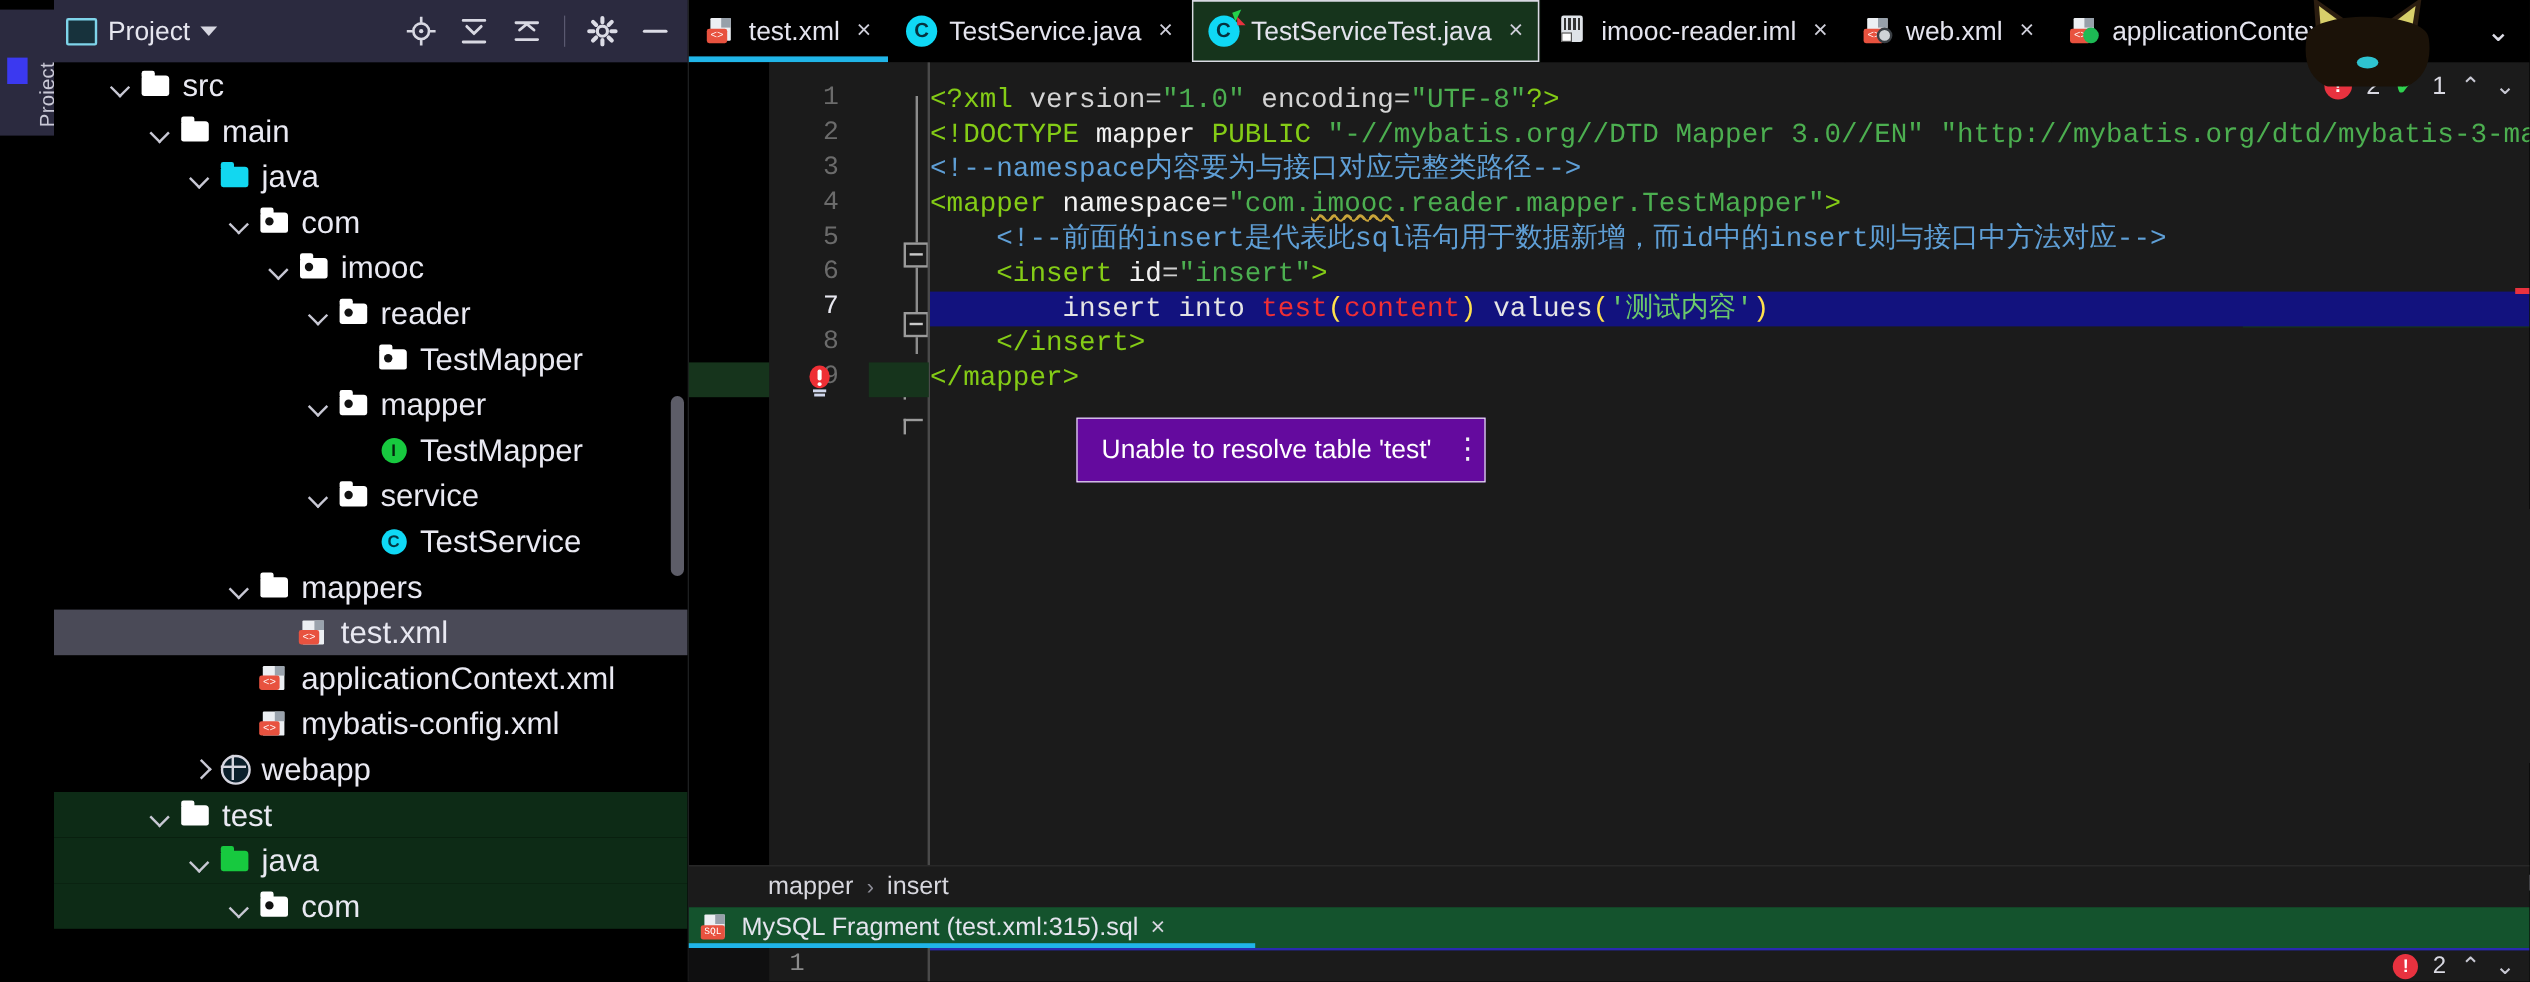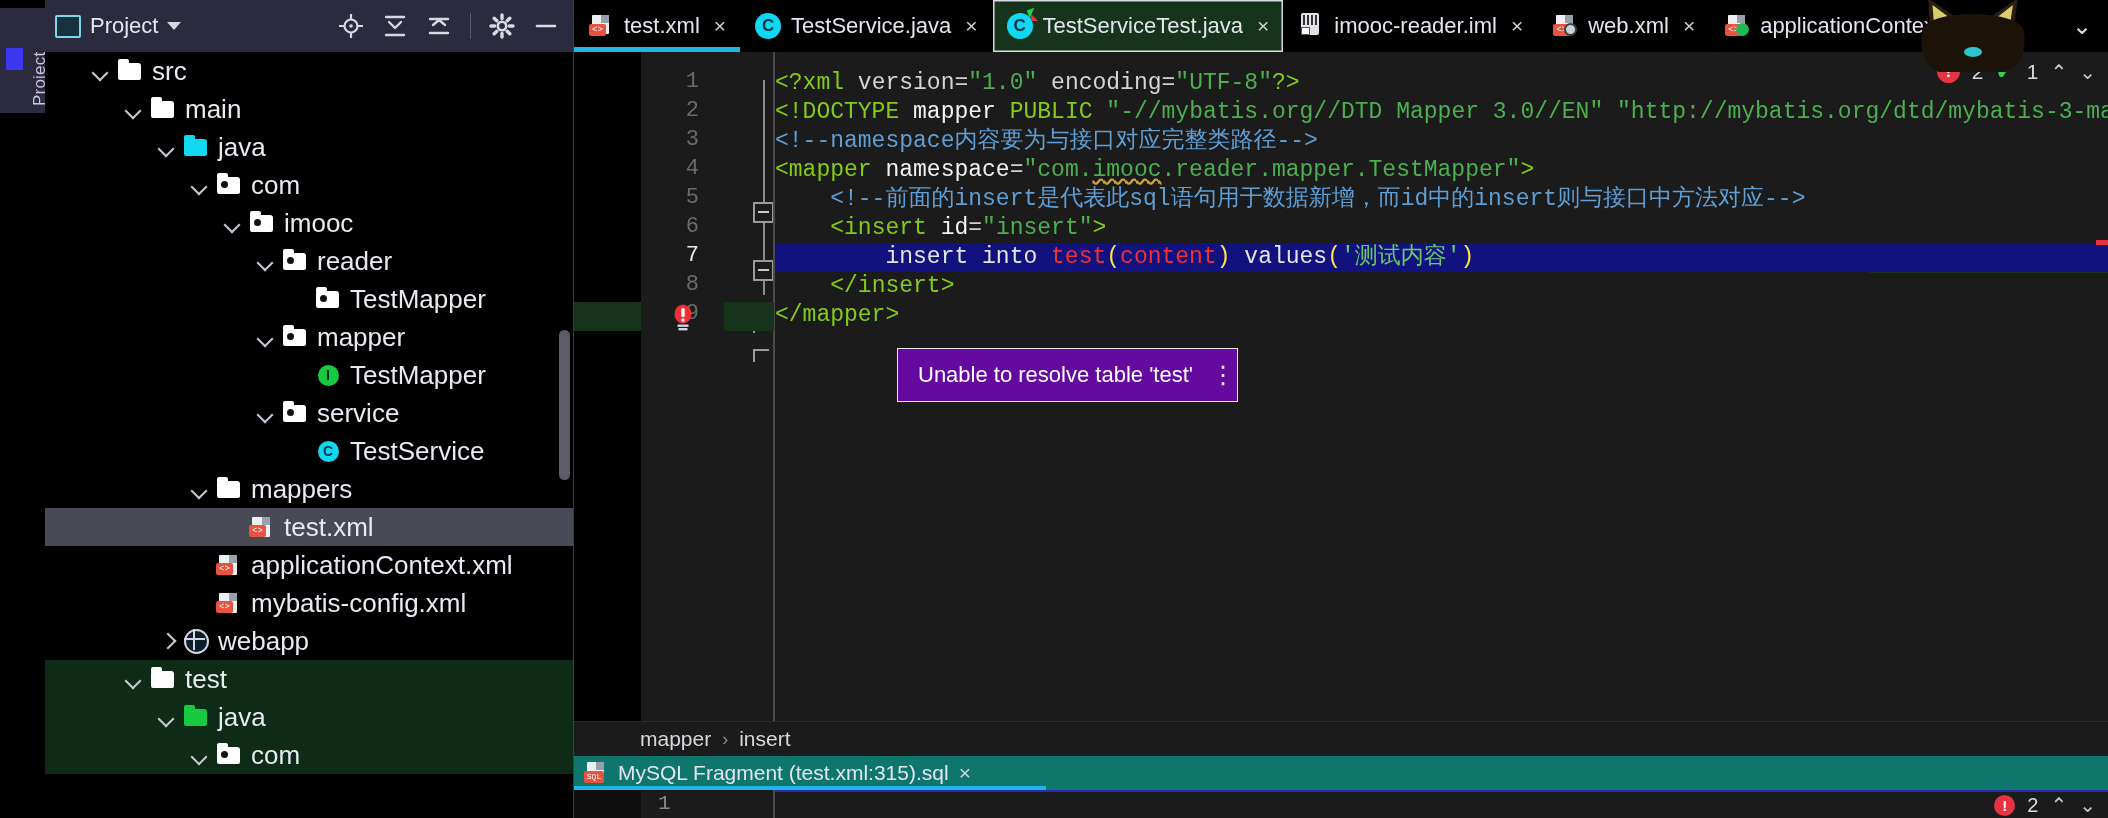--- a/index.html
+++ b/index.html
@@ -159,21 +159,21 @@
   .hscroll{position:absolute;left:690px;bottom:76px;height:13px;width:1250px;background:#8c8c95;border-radius:6px;}
 
   
   .breadcrumb{position:absolute;left:0;right:0;bottom:62px;height:34px;background:#1b1b1b;
        display:flex;align-items:center;color:#d7d7de;font-size:21px;padding-left:66px;gap:11px;
        border-top:1px solid #2c2c2c;}
   .bc-sep{color:#8e8e98;font-size:18px;}
 
   
   .frag{position:absolute;left:0;right:0;bottom:0;height:62px;background:#0f0f10;}
-  .frag-tabrow{height:34px;background:#0f766e;display:flex;align-items:center;gap:10px;
+  .frag-tabrow{height:34px;background:#14532d;display:flex;align-items:center;gap:10px;
        padding:0 10px;color:#e4e4ee;font-size:21px;position:relative;}
   .sqlicon{width:24px;height:24px;position:relative;}
   .sqlicon .pg{position:absolute;left:3px;top:1px;width:17px;height:19px;background:#eceff3;border-radius:1px;}
   .sqlicon .corner{position:absolute;left:12px;top:1px;width:8px;height:8px;background:#97a0aa;}
   .sqlicon .tagbox{position:absolute;left:0px;top:10px;width:20px;height:12px;background:#e8523f;border-radius:2px;
        color:#fff;font-size:8px;line-height:12px;text-align:center;font-family:"Liberation Mono",monospace;}
   .frag-underline{position:absolute;left:0;bottom:0;height:4px;width:472px;background:#20b5e8;}
   .frag-body{height:28px;background:#1b1b1b;position:relative;}
   .frag-body .gut{position:absolute;left:0;top:0;width:67px;height:28px;background:#0f0f10;}
   .frag-body .ln{position:absolute;left:84px;top:0;line-height:28px;color:#8a8a8a;

